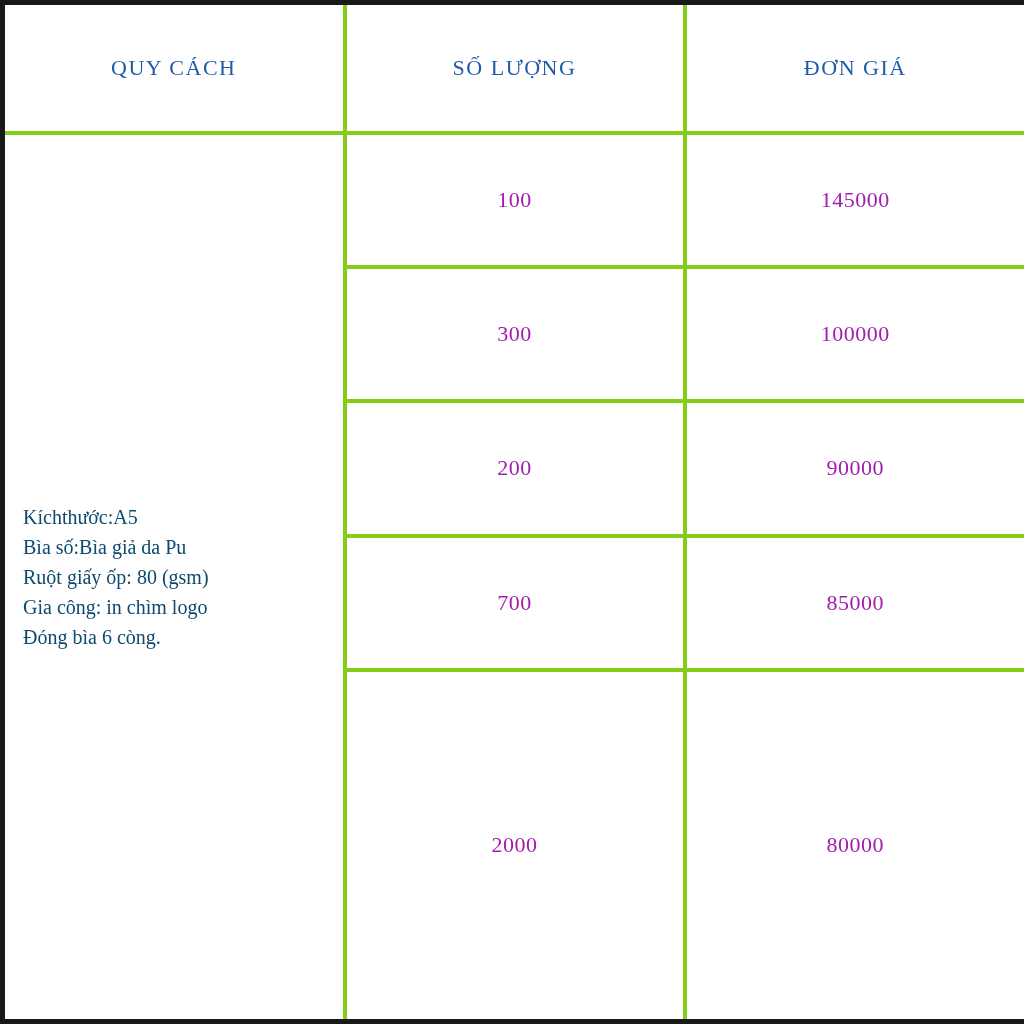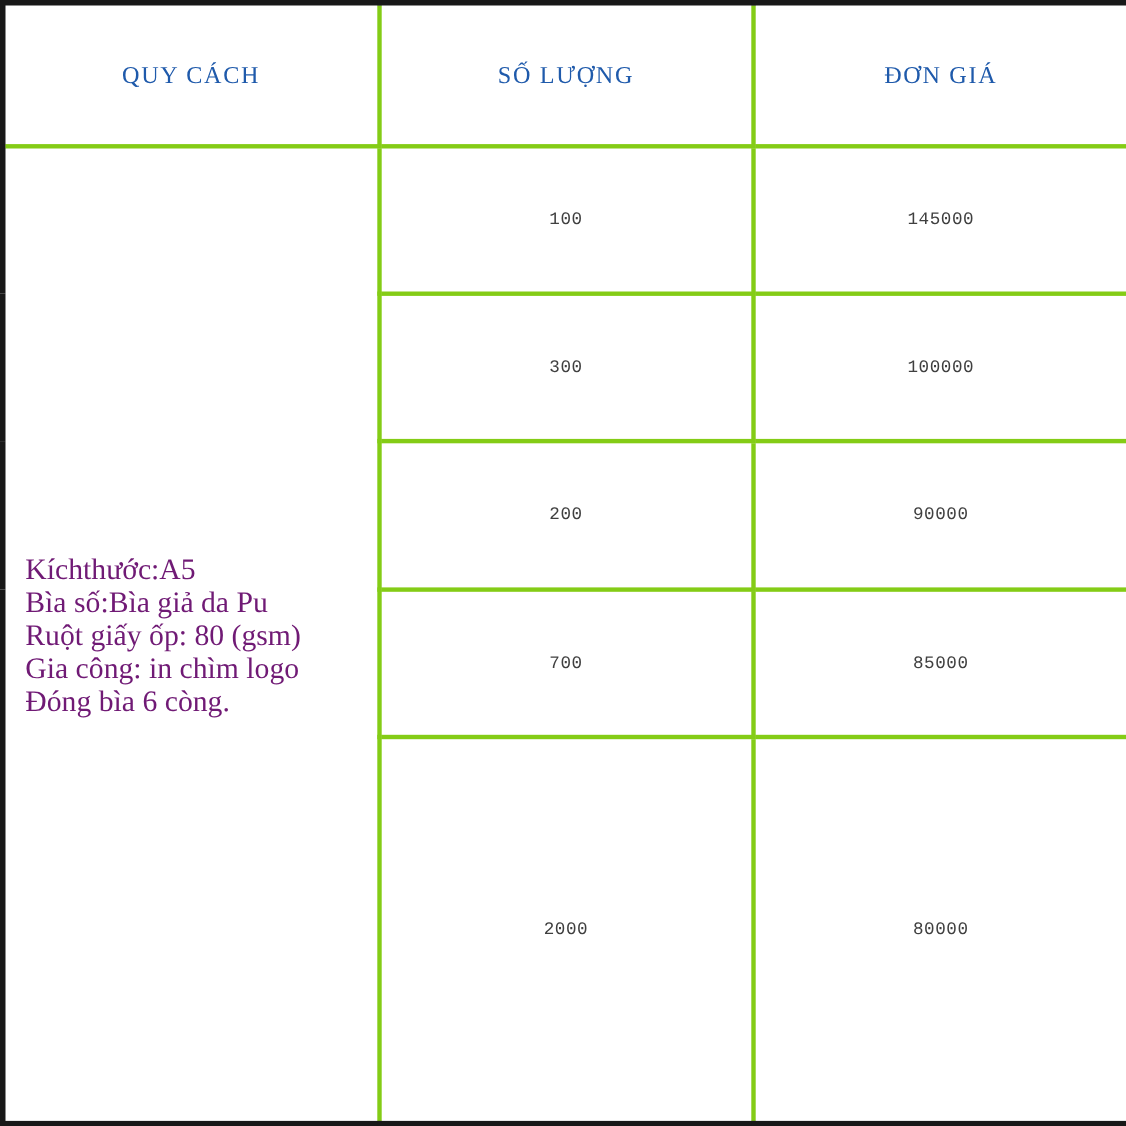--- a/index.html
+++ b/index.html
@@ -37,35 +37,34 @@
   tr.row-head   { height: 130px; }
   tr.row-data   { height: 134px; }
   tr.row-data-3 { height: 135px; }
   
   th.head-cell {
     font-size: 22px;
     letter-spacing: 1.5px;
     color: #1f5aab;
   }
   td.num-cell {
-    font-size: 16px;
+    font-size: 22px;
     letter-spacing: 0.5px;
-    color: #404040;
-    font-family: Liberation Mono, monospace;
+    color: #a21caf;
   }
   td.spec-cell {
     text-align: left;
     vertical-align: middle;
   }
   .spec-block {
     padding-left: 18px;
     padding-right: 8px;
-    font-size: 27px;
+    font-size: 20px;
     line-height: 30px;
-    color: #701a75;
+    color: #0c4a6e;
   }
 </style>
 </head>
 <body>
 
 <div class="page">
   <table class="price-table">
     <colgroup>
       <col class="c1">
       <col class="c2">

